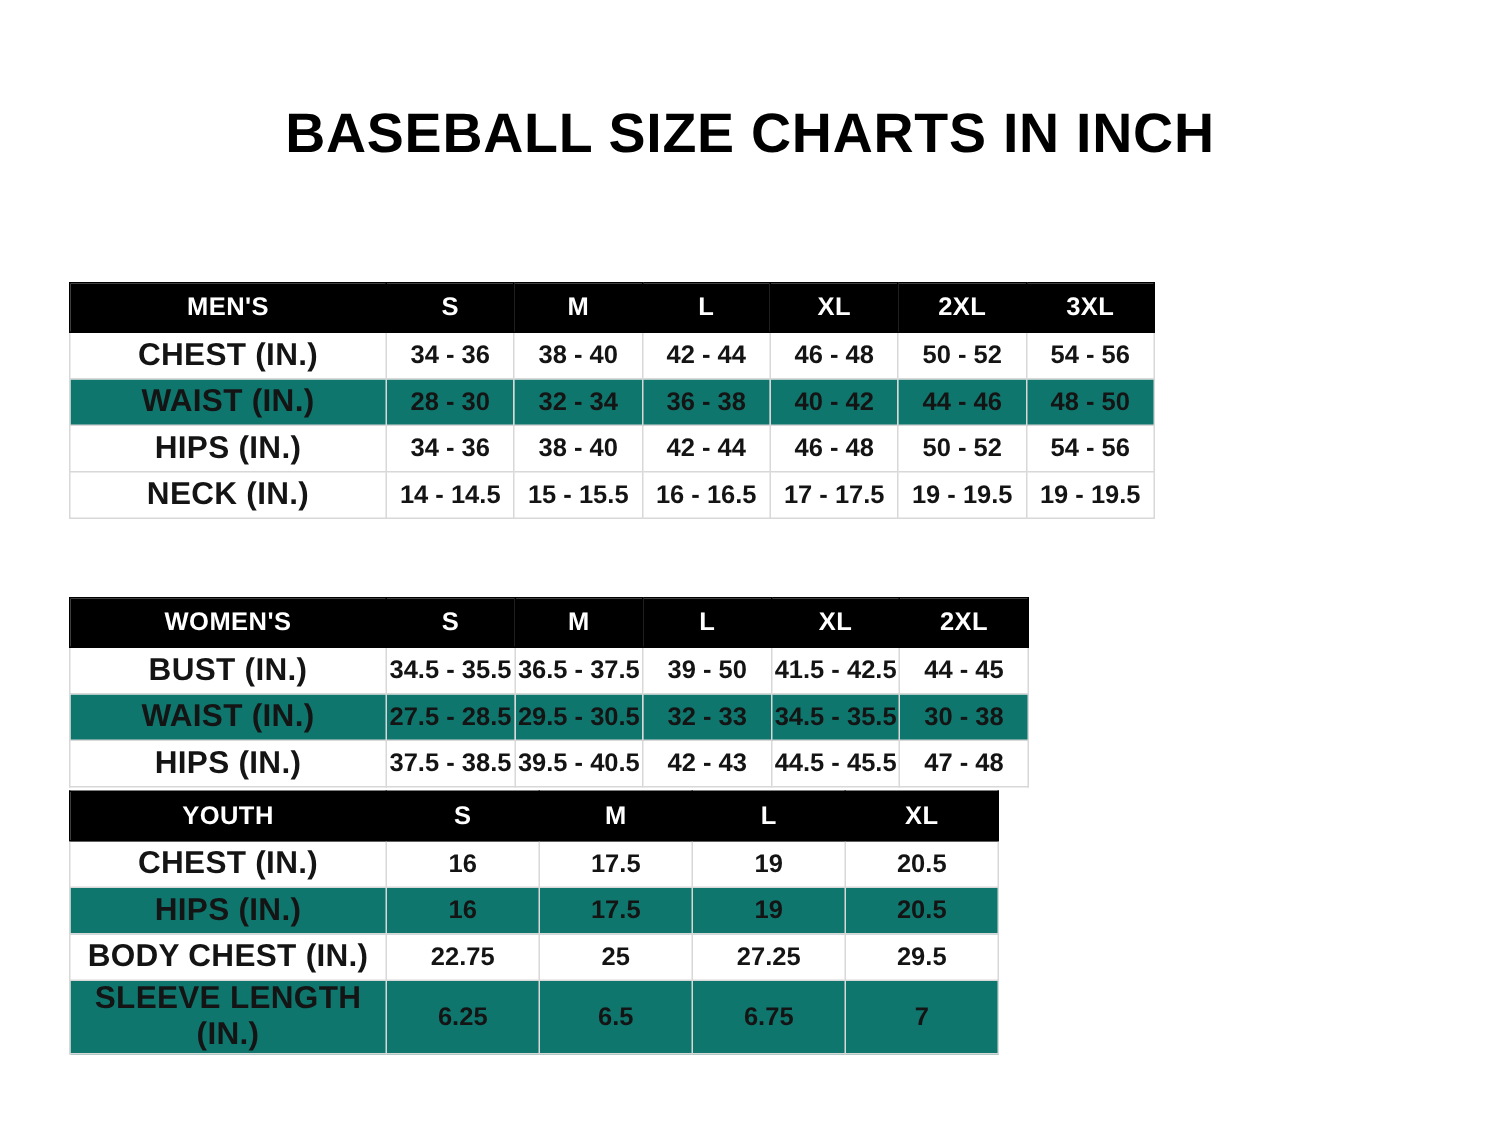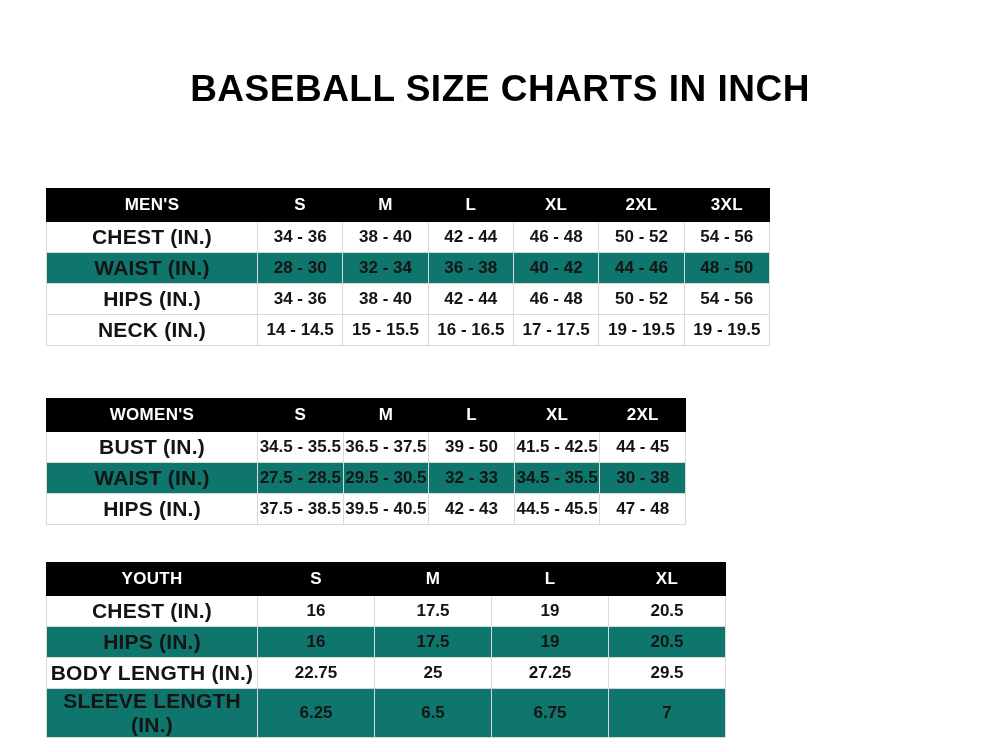--- a/index.html
+++ b/index.html
@@ -70,23 +70,23 @@
     top: 188px;
     left: 46px;
     width: 724px;
   }
   #womens-chart {
     top: 398px;
     left: 46px;
     width: 640px;
   }
   #youth-chart {
-    top: 562px;
+    top: 527px;
     left: 46px;
-    width: 680px;
+    width: 620px;
     padding-left: 40px;
   }
   .col-label { width: 210px; }
 </style>
 </head>
 <body>
 
 <div class="page">
 
   <div class="title">BASEBALL SIZE CHARTS IN INCH</div>
@@ -201,21 +201,21 @@
         <td>20.5</td>
       </tr>
       <tr class="alt">
         <td class="rowlabel">HIPS (IN.)</td>
         <td>16</td>
         <td>17.5</td>
         <td>19</td>
         <td>20.5</td>
       </tr>
       <tr>
-        <td class="rowlabel">BODY LENGTH (IN.)</td>
+        <td class="rowlabel">BODY CHEST (IN.)</td>
         <td>22.75</td>
         <td>25</td>
         <td>27.25</td>
         <td>29.5</td>
       </tr>
       <tr class="alt">
         <td class="rowlabel">SLEEVE LENGTH (IN.)</td>
         <td>6.25</td>
         <td>6.5</td>
         <td>6.75</td>

